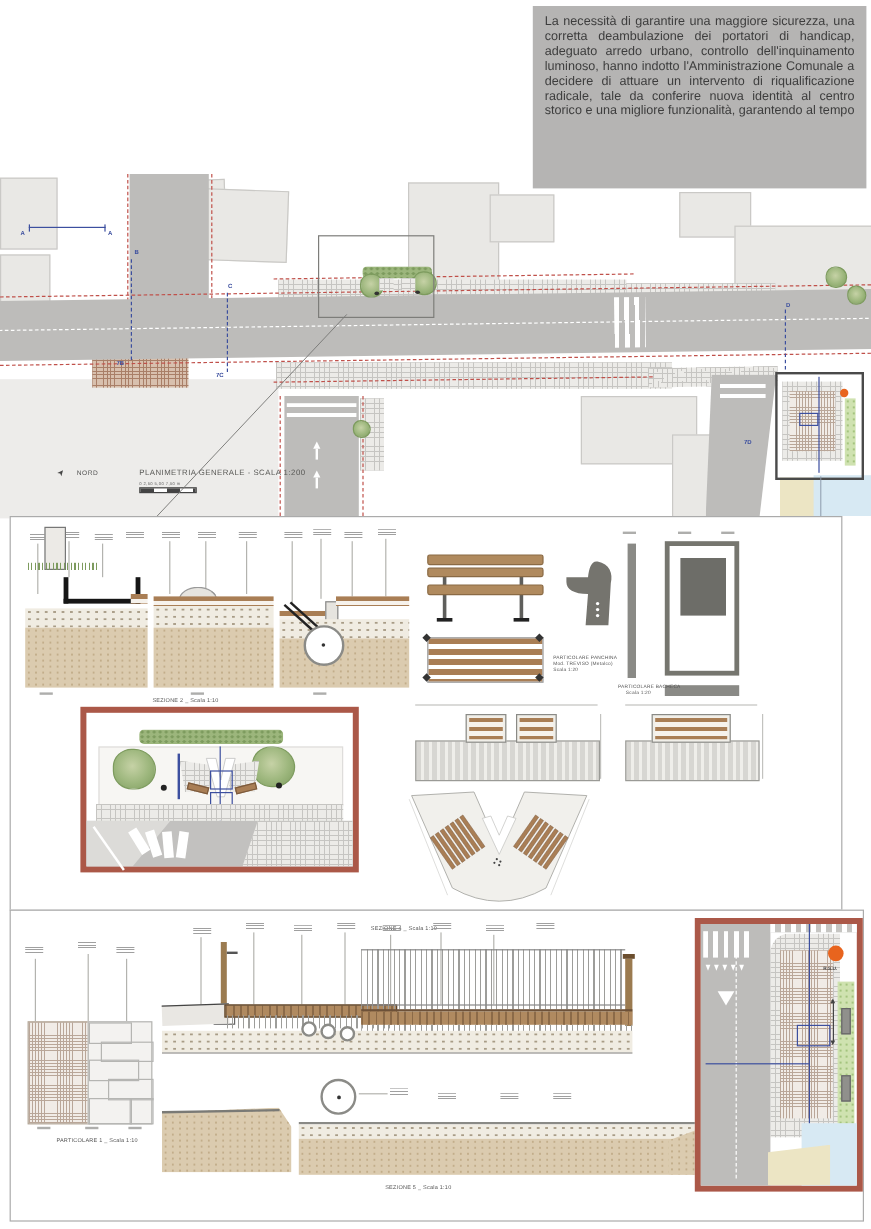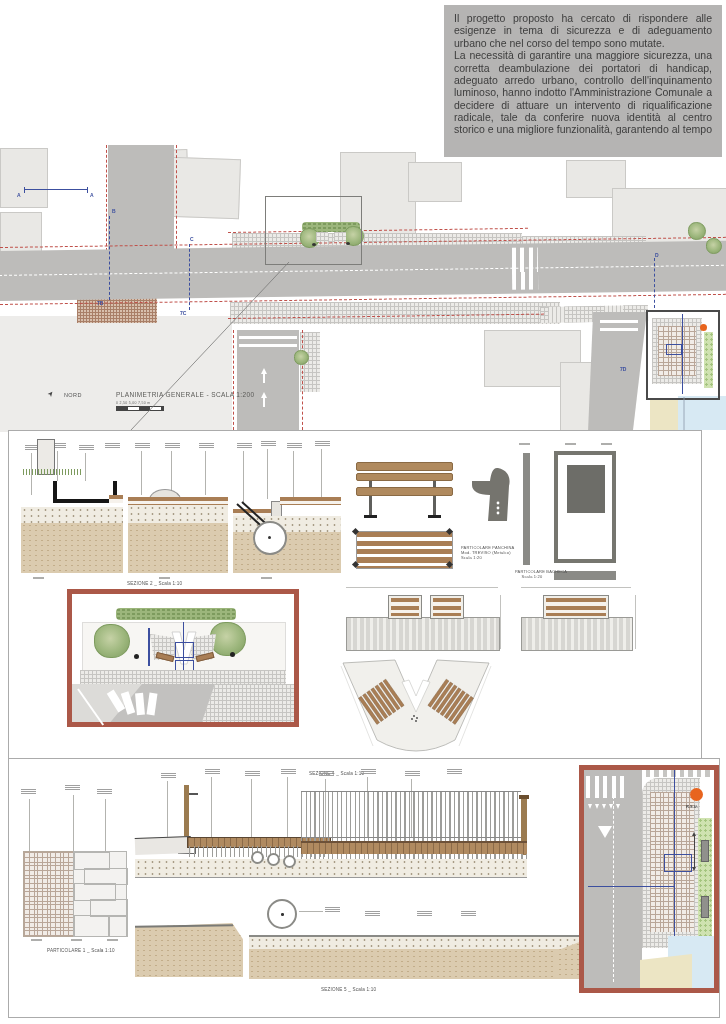--- a/index.html
+++ b/index.html
@@ -39,21 +39,20 @@
   #introbox{background:#b5b4b3;color:#3d3d3d;font-size:10.5px;line-height:1.18;text-align:justify;padding:7px 10px;box-sizing:border-box;overflow:hidden;}
   #introbox p{margin:0;}
   .ring{border-radius:50%;background:#fff;border:2.5px solid #8b8b87;box-sizing:border-box;}
 </style>
 </head>
 <body>
 
 <div id="page">
 
   <div id="introbox" class="abs" style="left:444px;top:5px;width:278px;height:152px;">
-    <p>Il progetto proposto ha cercato di rispondere alle esigenze in tema di sicurezza e di adeguamento urbano che nel corso del tempo sono mutate.</p>
     <p>La necessità di garantire una maggiore sicurezza, una corretta deambulazione dei portatori di handicap, adeguato arredo urbano, controllo dell'inquinamento luminoso, hanno indotto l'Amministrazione Comunale a decidere di attuare un intervento di riqualificazione radicale, tale da conferire nuova identità al centro storico e una migliore funzionalità, garantendo al tempo</p>
   </div>
 
   <div class="abs" style="left:0;top:140px;width:726px;height:292px;">
 
     <div class="abs bldg" style="left:0;top:8px;width:46px;height:58px;"></div>
     <div class="abs bldg" style="left:0;top:72px;width:40px;height:46px;"></div>
     <div class="abs bldg" style="left:132px;top:10px;width:54px;height:38px;transform:rotate(-2deg);"></div>
     <div class="abs bldg" style="left:168px;top:18px;width:70px;height:58px;transform:rotate(2deg);"></div>
     <div class="abs bldg" style="left:340px;top:12px;width:74px;height:100px;"></div>

